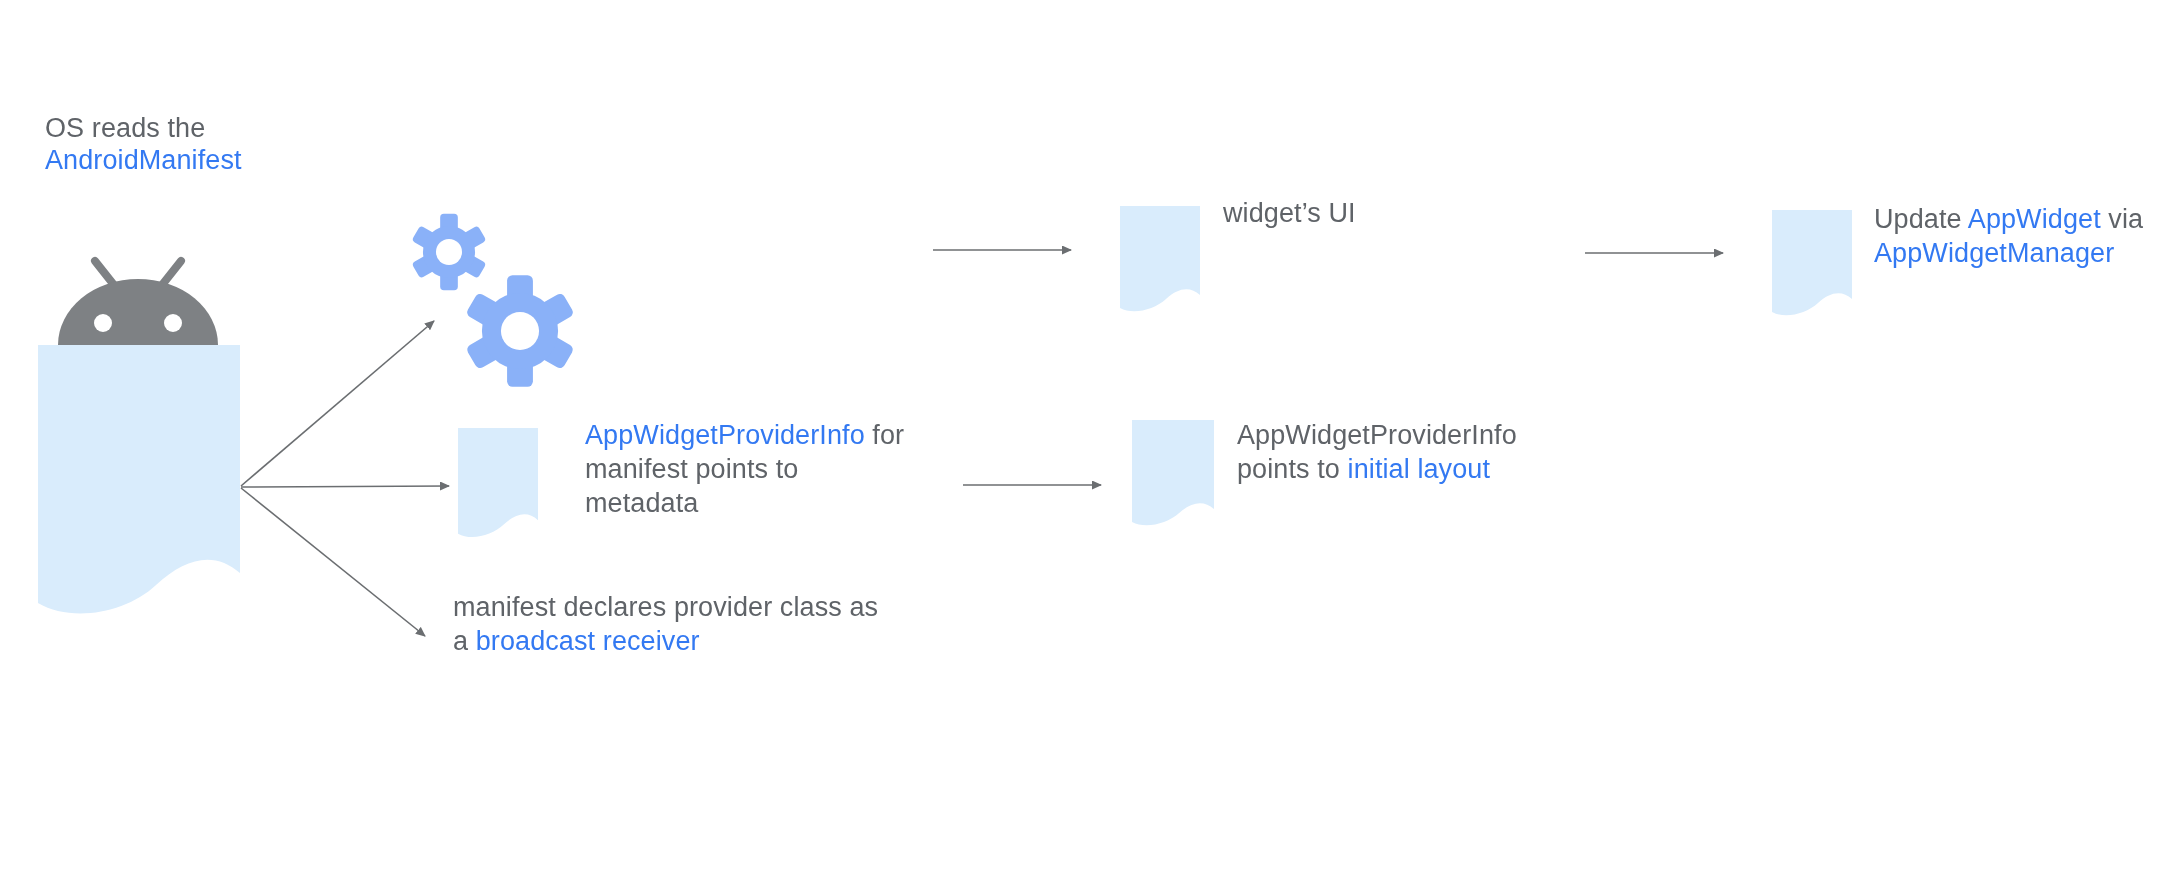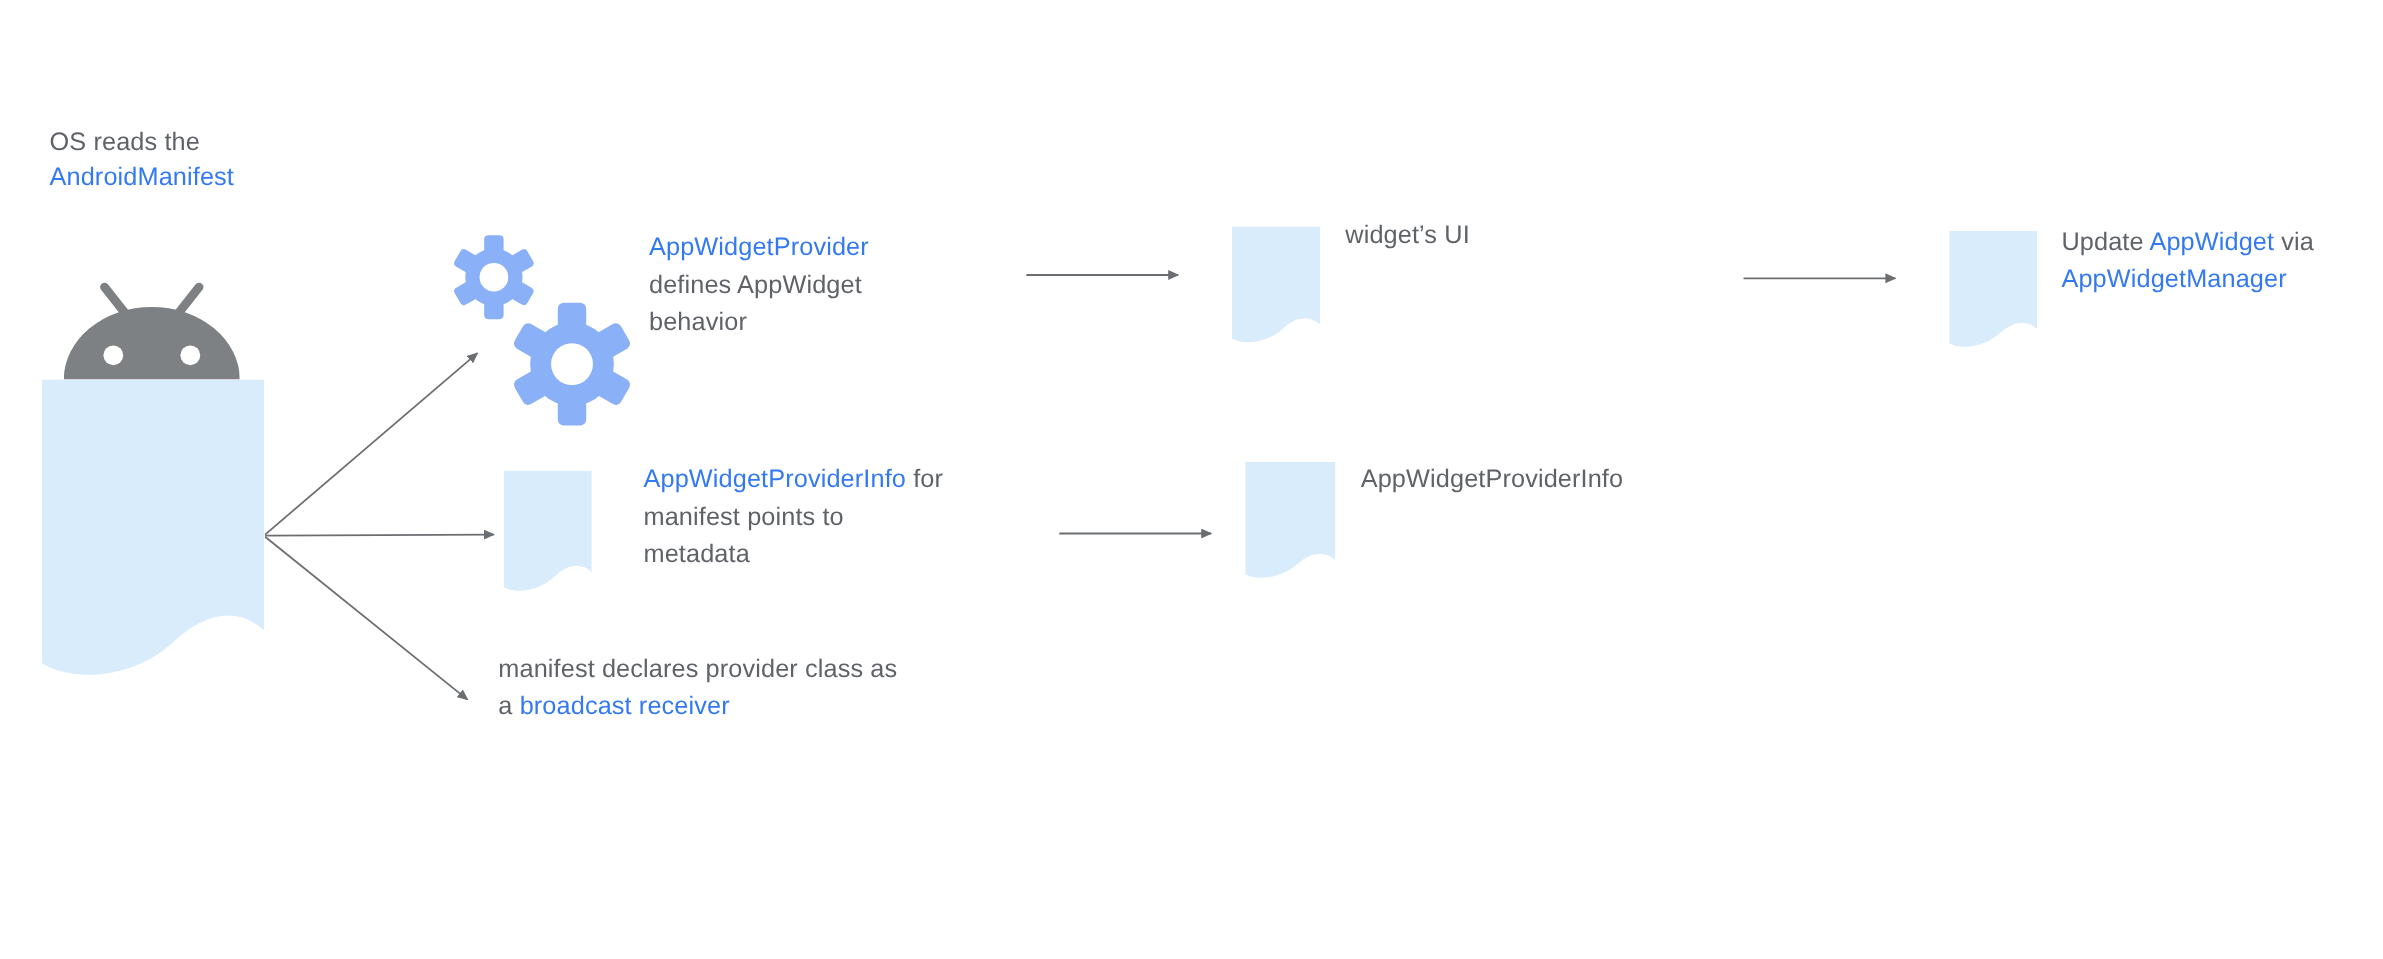--- a/index.html
+++ b/index.html
@@ -14,21 +14,21 @@
   .canvas{
     position:relative;
     width:2166px;height:872px;
     background:#ffffff;
     overflow:hidden;
     font-family:"Liberation Sans", sans-serif;
   }
   .layer{position:absolute;left:0;top:0;}
   .textblock{
     position:absolute;
-    font-size:23px;
+    font-size:27px;
     line-height:34px;
     color:var(--text-gray);
     white-space:nowrap;
     letter-spacing:0.1px;
   }
   .textblock .seg.blue{color:var(--link-blue);font-weight:400;margin-top:44px;}
   .textblock .seg.gray{color:var(--text-gray);font-weight:400;}
   .intro{line-height:32px;}
   .doc path{fill:var(--doc-fill);}
   .gear-body{fill:var(--gear-blue);}
@@ -107,43 +107,39 @@
   </svg>
   <svg class="layer doc" style="left:1132px;top:420px;" width="82" height="112" viewBox="0 0 80 112" preserveAspectRatio="none">
     <path d="M0 0 H80 V89 C70 80 58 82 46 93 C34 104 13 109 0 102 Z"></path>
   </svg>
 
   <div class="textblock intro" style="left:45px;top:112px;">
       <div class="line"><span class="seg gray">OS reads the</span></div>
       <div class="line"><span class="seg blue">AndroidManifest</span></div>
     </div>
 
-  <div class="textblock" style="left:590px;top:207px;">
-      <div class="line"><span class="seg blue">AppWidgetProvider</span></div>
-      <div class="line"><span class="seg gray">defines AppWidget</span></div>
-      <div class="line"><span class="seg gray">behavior</span></div>
-    </div>
 
   <div class="textblock" style="left:1223px;top:196px;">
       <div class="line"><span class="seg gray">widget’s UI</span></div>
     </div>
 
   <div class="textblock" style="left:1874px;top:202px;">
       <div class="line"><span class="seg gray">Update </span><span class="seg blue">AppWidget</span><span class="seg gray"> via</span></div>
       <div class="line"><span class="seg blue">AppWidgetManager</span></div>
     </div>
 
   <div class="textblock" style="left:585px;top:418px;">
       <div class="line"><span class="seg blue">AppWidgetProviderInfo</span><span class="seg gray"> for</span></div>
       <div class="line"><span class="seg gray">manifest points to</span></div>
       <div class="line"><span class="seg gray">metadata</span></div>
     </div>
 
   <div class="textblock" style="left:1237px;top:418px;">
       <div class="line"><span class="seg gray">AppWidgetProviderInfo</span></div>
+      <div class="line"><span class="seg gray">points to </span><span class="seg blue">initial layout</span></div>
     </div>
 
   <div class="textblock" style="left:453px;top:590px;">
       <div class="line"><span class="seg gray">manifest declares provider class as</span></div>
       <div class="line"><span class="seg gray">a </span><span class="seg blue">broadcast receiver</span></div>
     </div>
 
 </div>
 
 </body></html>

